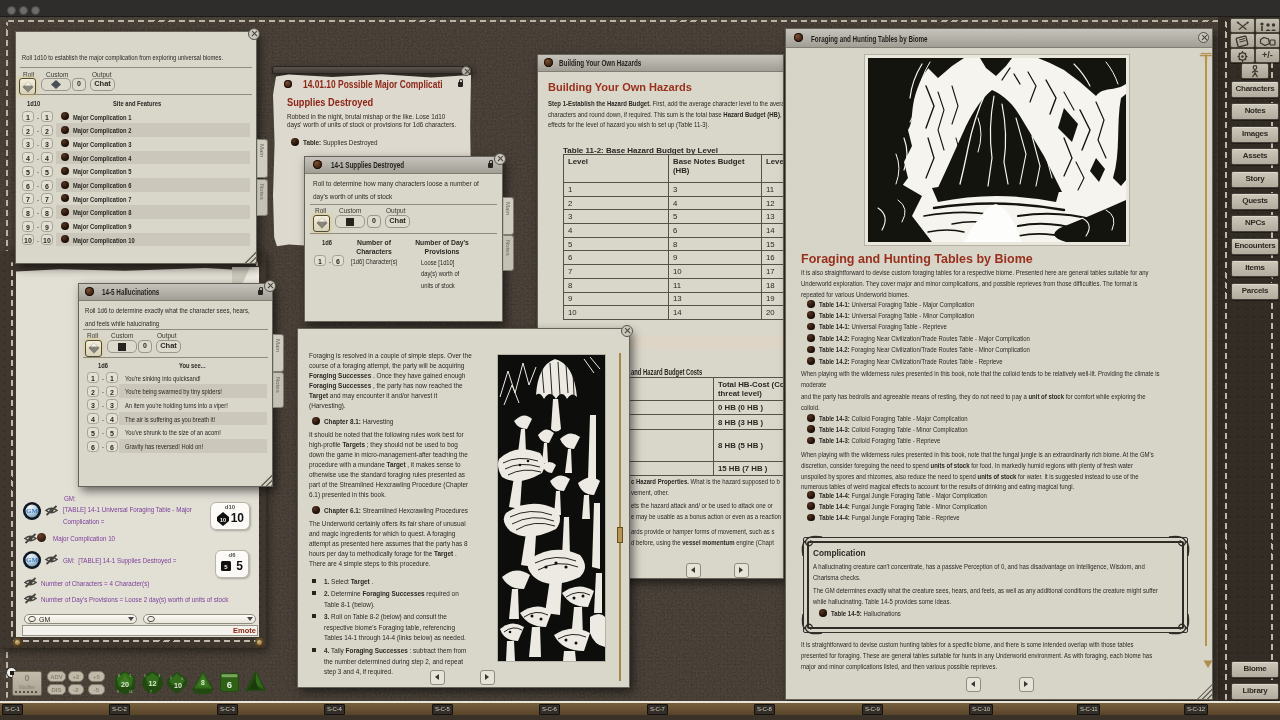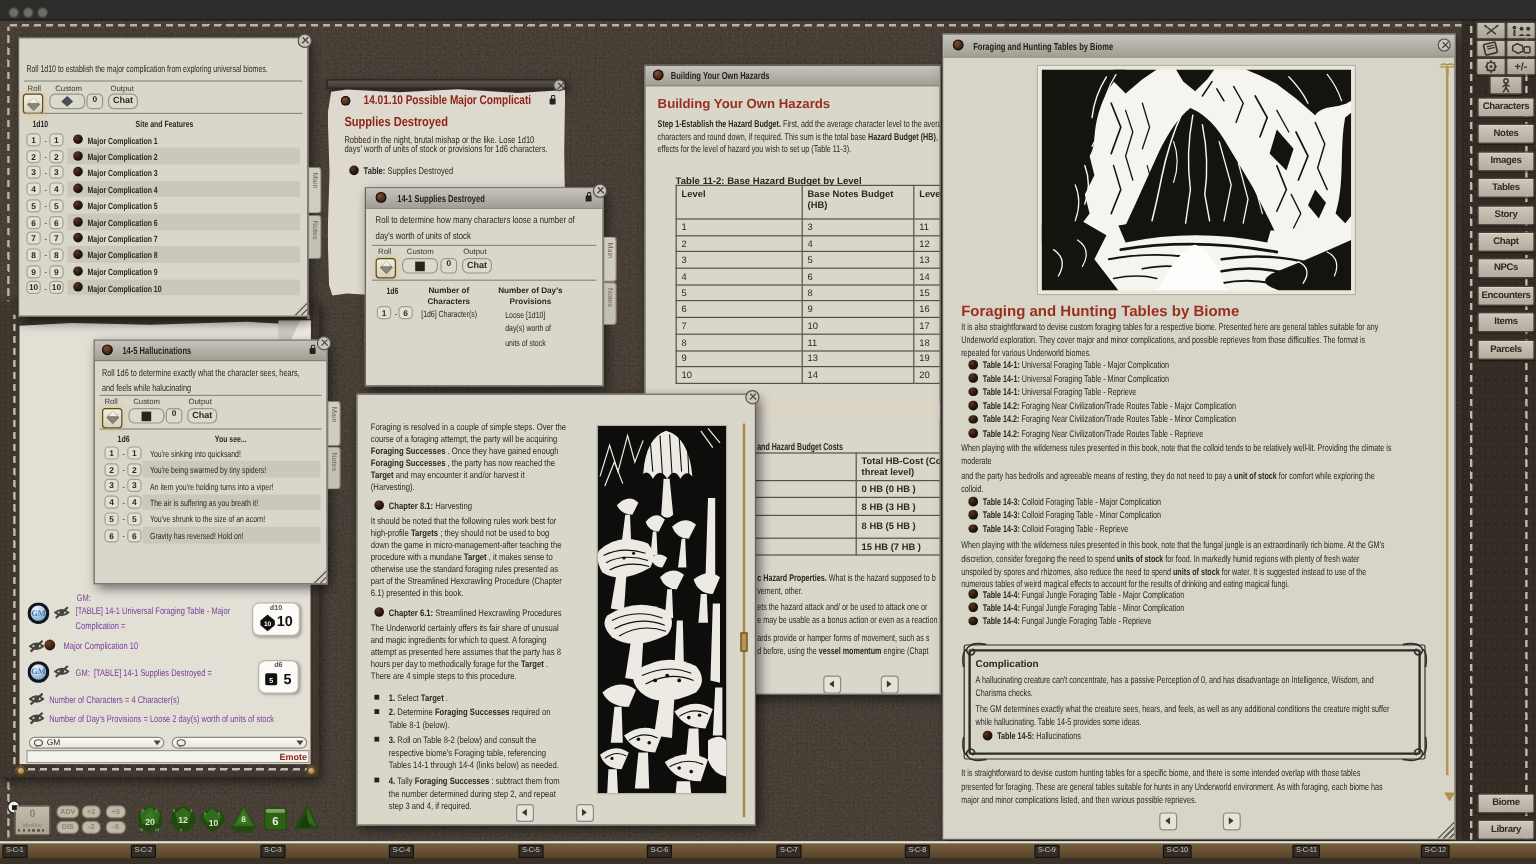--- a/index.html
+++ b/index.html
@@ -246,21 +246,21 @@
               </td>
             </tr>
 <tr style="height:14.4px;">
               <td style="border:1px solid #55524a;padding:0 4px;"></td>
               <td style="border:1px solid #55524a;padding:0 4px;font-weight:bold;">0 HB (0 HB )</td>
             </tr>
 <tr style="height:14.4px;">
               <td style="border:1px solid #55524a;padding:0 4px;"></td>
               <td style="border:1px solid #55524a;padding:0 4px;font-weight:bold;">8 HB (3 HB )</td>
             </tr>
-<tr style="height:19px;">
+<tr style="height:32px;">
               <td style="border:1px solid #55524a;padding:0 4px;"></td>
               <td style="border:1px solid #55524a;padding:0 4px;font-weight:bold;">8 HB (5 HB )</td>
             </tr>
 <tr style="height:14.4px;">
               <td style="border:1px solid #55524a;padding:0 4px;"></td>
               <td style="border:1px solid #55524a;padding:0 4px;font-weight:bold;">15 HB (7 HB )</td>
             </tr>
 </tbody>
         </table>
       </div>
@@ -819,23 +819,23 @@
         </g>
       </svg></div>
  <div class="ibtn" style="left:1255px;top:48px;width:23px;height:13px;z-index:8;text-align:center;font:bold 9px/12px 'Liberation Sans';color:#3a342a;">+/-</div>
  <div class="ibtn" style="left:1241px;top:63px;width:26px;height:14px;z-index:8;"><svg width="26" height="14" viewBox="0 0 26 14">
         <circle cx="13" cy="3.5" r="1.8" fill="none" stroke="#3a342a" stroke-width="1.2"></circle>
         <path d="M13 5.5 L13 9 M13 6.5 L10 8.5 M13 6.5 L16 8 M13 9 L10.5 13 M13 9 L15.5 13" stroke="#3a342a" stroke-width="1.2" fill="none"></path>
       </svg></div>
  <div class="sbtn" style="top:81px;">Characters</div>
  <div class="sbtn" style="top:103.4px;">Notes</div>
  <div class="sbtn" style="top:125.8px;">Images</div>
- <div class="sbtn" style="top:148.2px;">Tables</div>
+ <div class="sbtn" style="top:148.2px;">Assets</div>
  <div class="sbtn" style="top:170.6px;">Story</div>
- <div class="sbtn" style="top:193px;">Chapt</div>
+ <div class="sbtn" style="top:193px;">Quests</div>
  <div class="sbtn" style="top:215.4px;">NPCs</div>
  <div class="sbtn" style="top:237.8px;">Encounters</div>
  <div class="sbtn" style="top:260.2px;">Items</div>
  <div class="sbtn" style="top:282.6px;">Parcels</div>
  <div class="sbtn" style="top:661px;">Biome</div>
  <div class="sbtn" style="top:683px;">Library</div>
 </div>
 
 <div class="w" id="taskline"></div>
 <div class="w" id="taskbar"></div>

